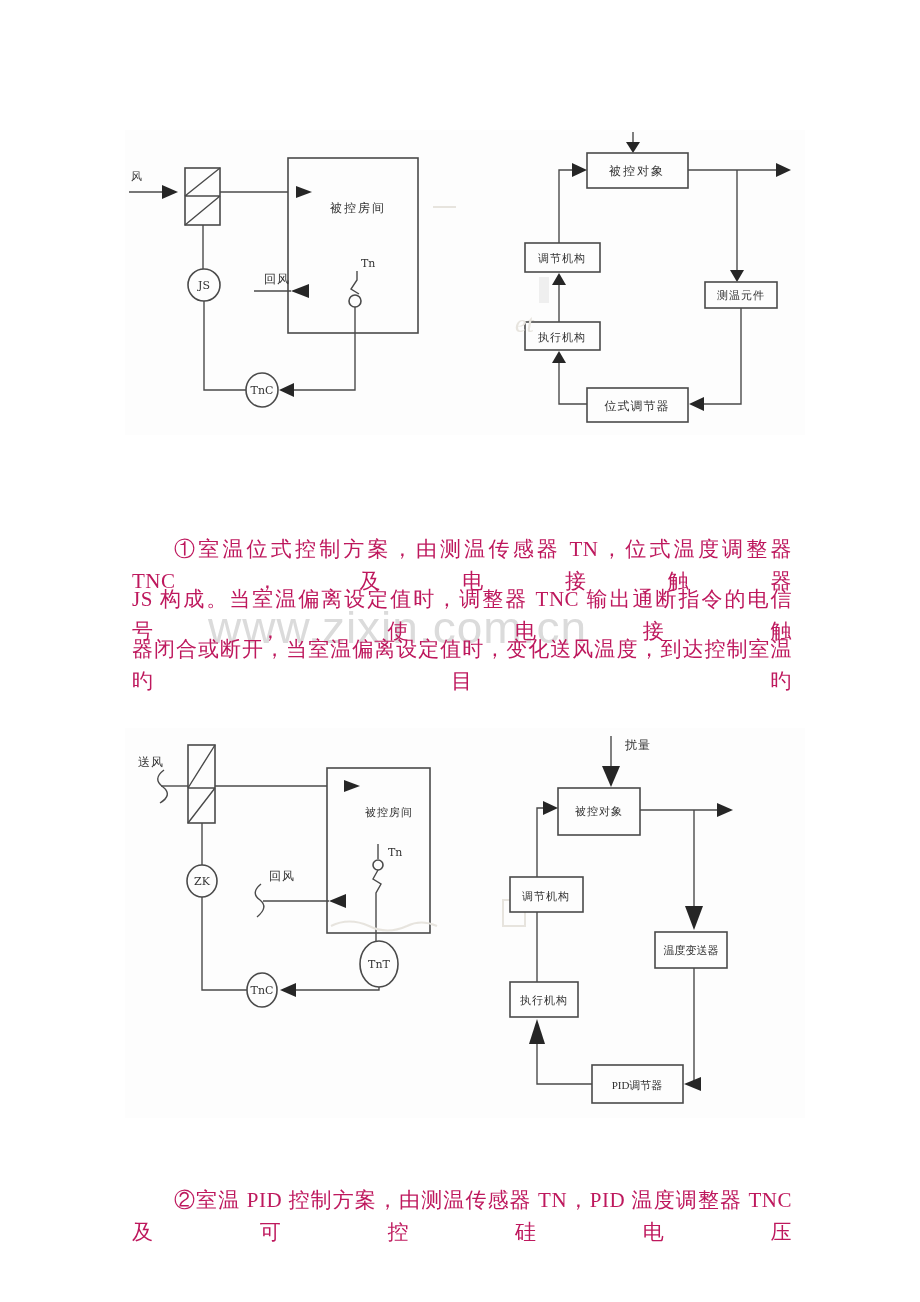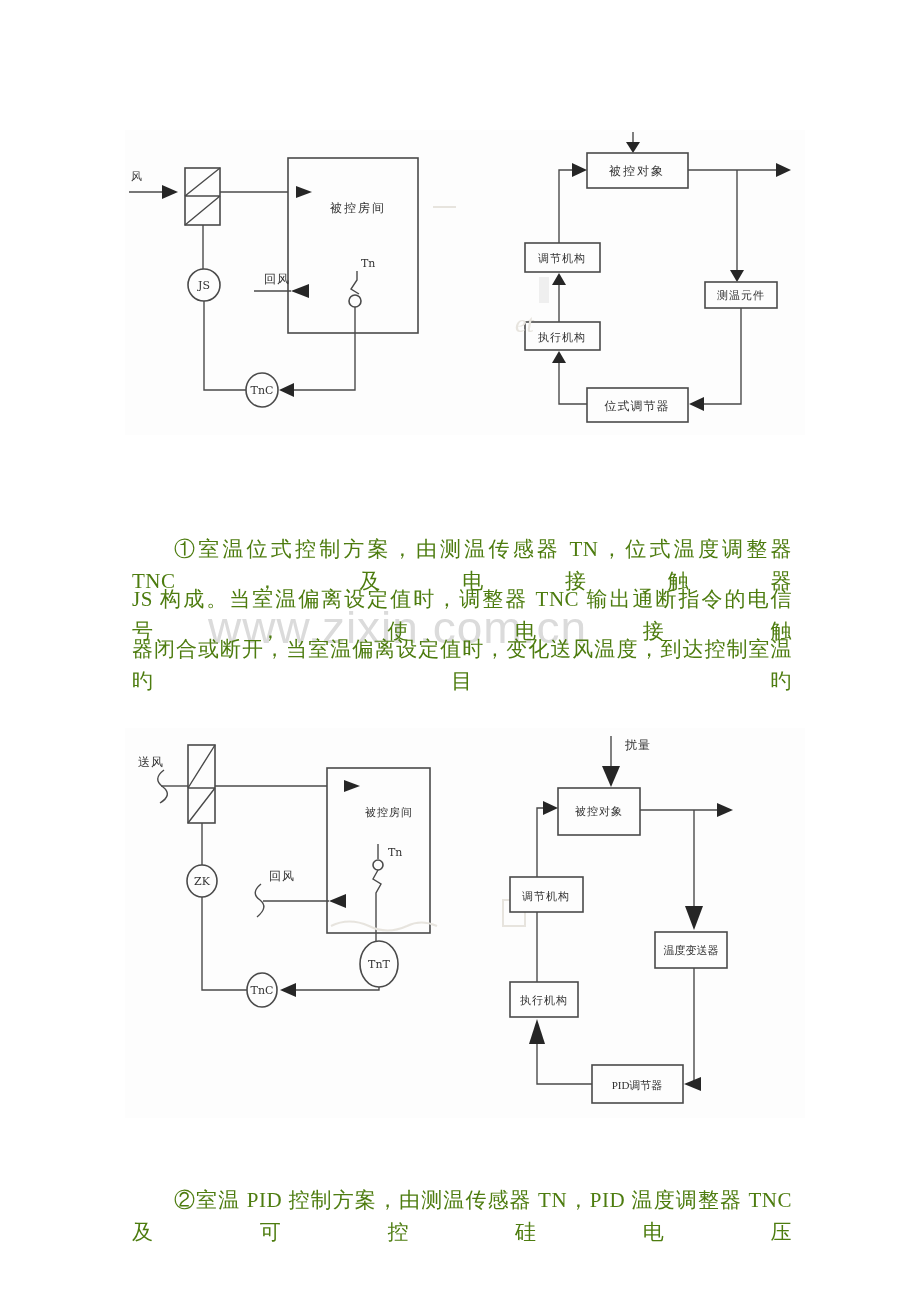--- a/index.html
+++ b/index.html
@@ -11,21 +11,21 @@
   svg text{fill:#333;}
   .ln{stroke:#4a4a4a;stroke-width:1.4;fill:none;}
   .bx{fill:#fdfdfd;stroke:#4a4a4a;stroke-width:1.6;}
   .ah{fill:#262626;stroke:none;}
   .lbl{font-size:12px;letter-spacing:2px;font-family:"Liberation Serif","DejaVu Serif",serif;}
   .lbl-s{font-size:11px;letter-spacing:1px;font-family:"Liberation Serif","DejaVu Serif",serif;}
   .sym{font-size:11px;font-family:"DejaVu Serif","Liberation Serif",serif;}
   .faint{fill:none;stroke:#e7e4de;stroke-width:2;}
   .faint-t{fill:#e7e4de;font-style:italic;}
   .para{
-    position:absolute;left:132px;width:660px;color:#4d7c0f;
+    position:absolute;left:132px;width:660px;color:#be185d;
     font-size:21px;line-height:32px;letter-spacing:0.5px;
     text-align:justify;text-align-last:justify;white-space:nowrap0;
   }
   .indent{text-indent:42px;}
   .wm{
     position:absolute;left:208px;top:601px;color:#dbdbdb;
     font-size:46px;letter-spacing:1px;font-family:"Liberation Sans","DejaVu Sans",sans-serif;
     transform:scaleY(0.95);z-index:1;
   }
   .para{z-index:2;}

